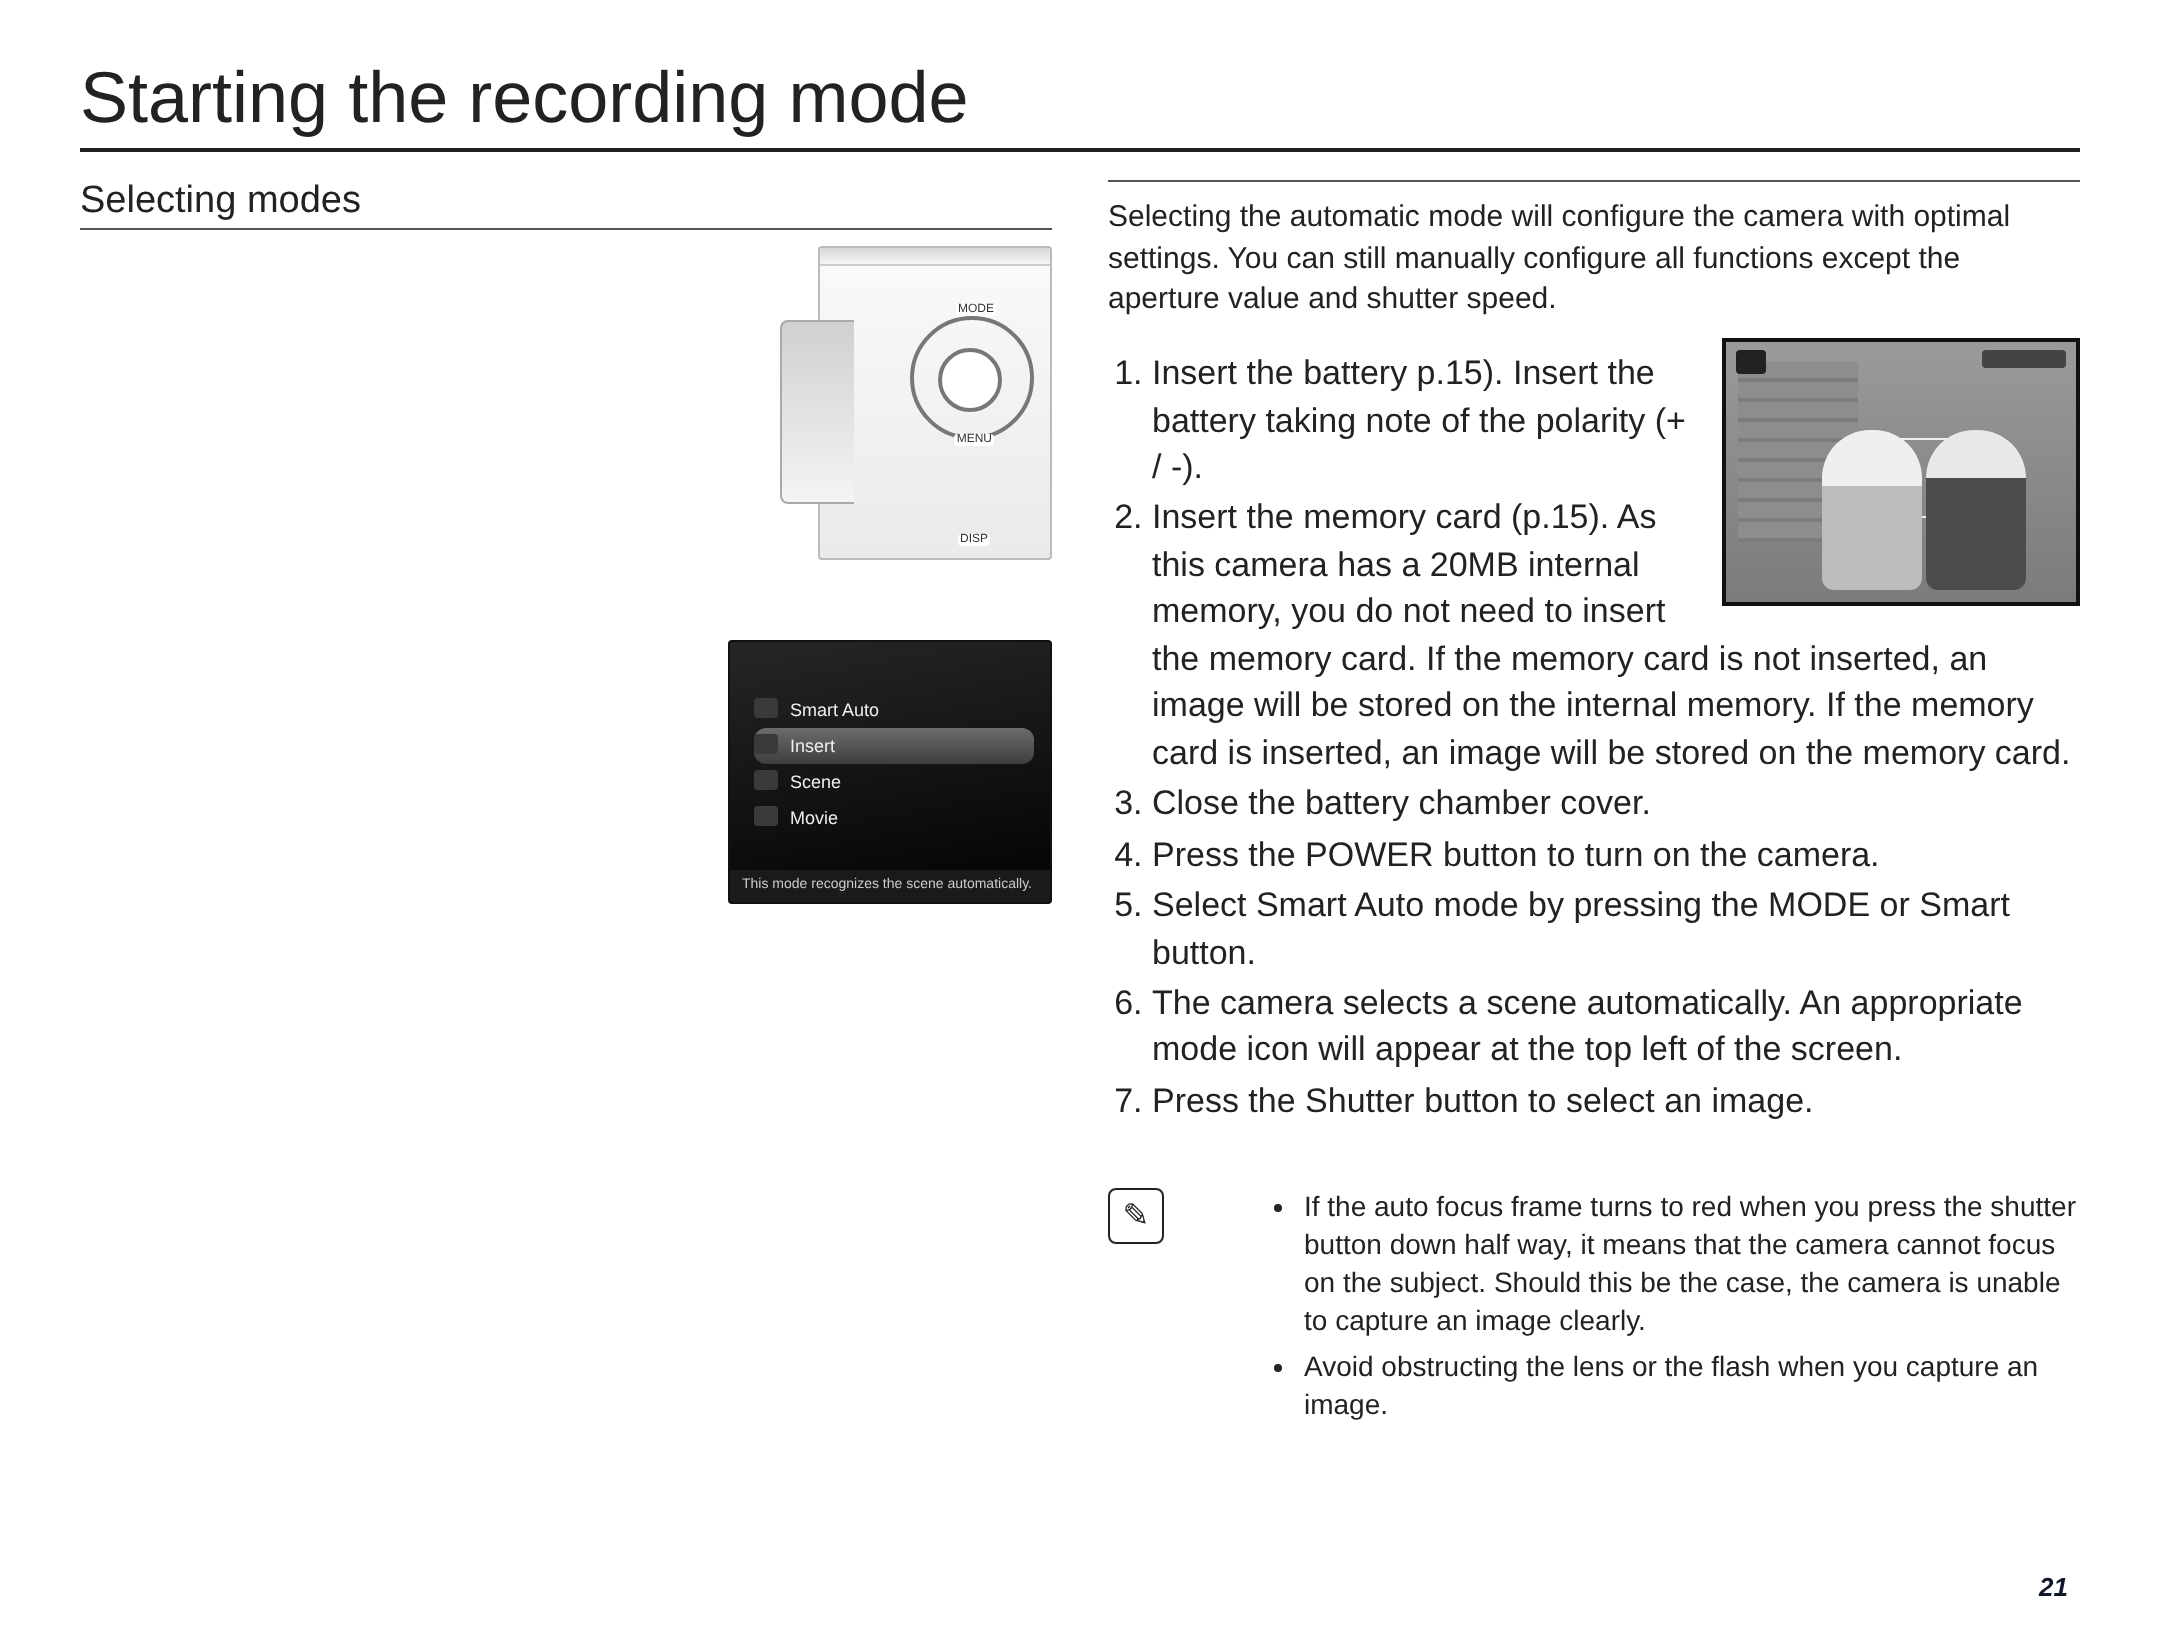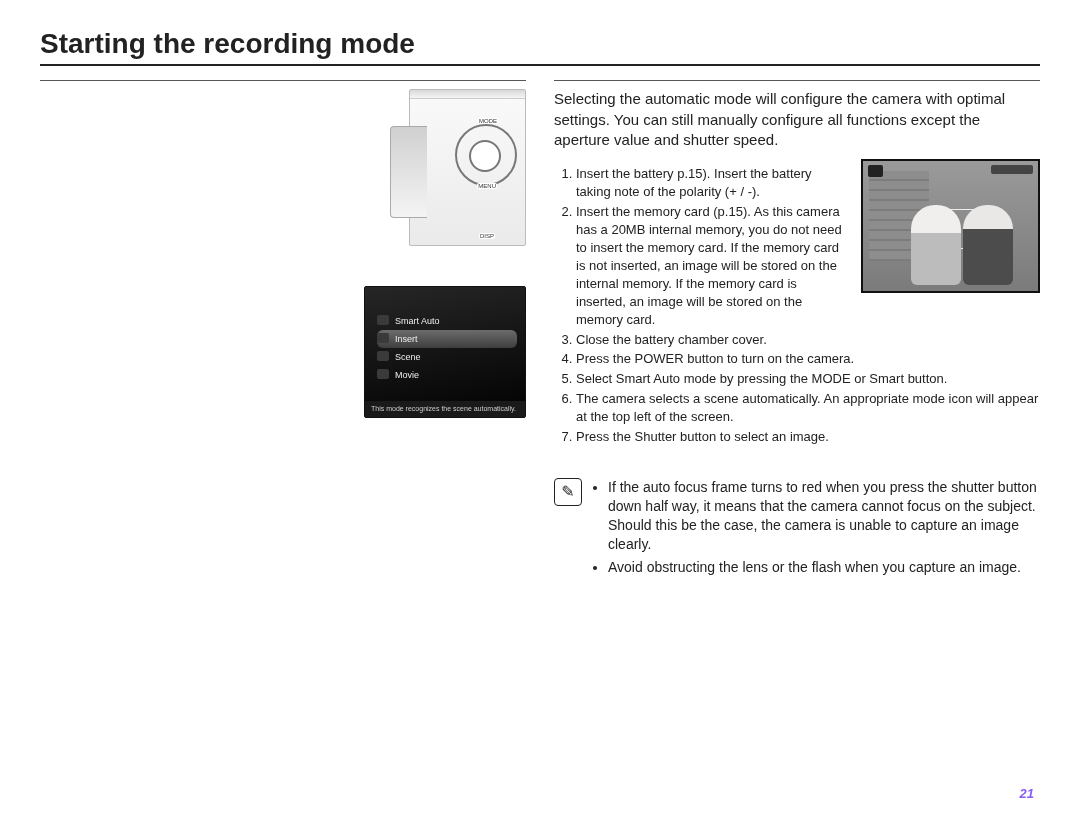--- a/index.html
+++ b/index.html
@@ -1,17 +1,17 @@
 <!DOCTYPE html>
 <html><head>
 <meta charset="utf-8">
 <style>
   html,body{margin:0;padding:0;background:#fff;font-family:Arial,Helvetica,sans-serif;color:#222;}
   .page{width:1080px;height:815px;box-sizing:border-box;padding:28px 40px 0 40px;position:relative;}
-  h1{font-size:28px;font-weight:bold;margin:0 0 4px 0;}
+  h1{font-size:36px;font-weight:normal;margin:0 0 4px 0;}
   .hr-main{border:none;border-top:2px solid #222;margin:0 0 14px 0;}
   .cols{display:flex;gap:28px;}
   .col{flex:1;min-width:0;}
   .sub-title{font-size:19px;font-weight:normal;margin:0 0 2px 0;}
   .hr-sub{border:none;border-top:1px solid #555;margin:0 0 8px 0;}
   .body-text{font-size:15px;line-height:1.38;}
   .float-img{float:right;margin-left:16px;}
   .camera-1{width:115px;height:155px;border:1px solid #bbb;background:linear-gradient(#fafafa,#eaeaea);position:relative;border-radius:2px;}
   .camera-1 .lens{position:absolute;left:-20px;top:36px;width:36px;height:90px;background:linear-gradient(#d0d0d0,#f4f4f4);border:1px solid #aaa;border-right:none;border-radius:4px 0 0 4px;}
   .camera-1 .pad{position:absolute;right:8px;top:34px;width:58px;height:58px;border:2px solid #777;border-radius:50%;}
@@ -32,37 +32,38 @@
   .icon-box{display:inline-block;width:22px;height:18px;background:#222;border-radius:3px;vertical-align:middle;position:relative;}
   .icon-box:after{content:"";position:absolute;left:5px;top:3px;width:12px;height:10px;border:1.5px solid #fff;border-radius:50% 50% 4px 4px;box-sizing:border-box;}
   .photo{width:175px;height:130px;border:2px solid #111;background:linear-gradient(#9a9a9a,#7b7b7b);position:relative;overflow:hidden;}
   .photo:before{content:"";position:absolute;left:62px;top:48px;width:52px;height:38px;border:1px solid rgba(255,255,255,.85);}
   .photo .building{position:absolute;left:6px;top:10px;width:60px;height:90px;background:repeating-linear-gradient(#8d8d8d 0 8px,#7c7c7c 8px 10px);}
   .photo .person{position:absolute;bottom:6px;width:50px;height:80px;border-radius:24px 24px 6px 6px;}
   .photo .p1{left:48px;background:linear-gradient(#f1eeee 0 35%,#bcbcbc 35% 100%);}
   .photo .p2{left:100px;background:linear-gradient(#eae7e7 0 30%,#4c4c4c 30% 100%);}
   .photo .overlay{position:absolute;top:4px;left:5px;width:15px;height:12px;background:#222;border-radius:2px;}
   .photo .overlay-r{position:absolute;top:4px;right:5px;width:42px;height:9px;background:rgba(0,0,0,.55);border-radius:2px;}
-  ol.steps{padding-left:22px;margin:6px 0;font-size:13px;line-height:1.38;}
+  ol.steps{padding-left:22px;margin:6px 0;font-size:17px;line-height:1.38;}
   ol.steps li{margin-bottom:2px;}
   .note-row{display:flex;gap:10px;font-size:14px;line-height:1.35;margin-top:26px;}
   .note-icon{flex:0 0 26px;height:26px;border:1.5px solid #222;border-radius:4px;display:flex;align-items:center;justify-content:center;font-size:16px;}
   .note-body ul{list-style:disc;margin:0;padding-left:16px;}
-  .note-body li{margin-bottom:4px;}
-  .pg-num{position:absolute;bottom:14px;right:46px;font-size:13px;font-style:italic;font-weight:bold;color:#8b5cf6;}
+  .note-body li{margin-bottom:4px;margin-left:44px;}
+  .pg-num{position:absolute;bottom:14px;right:46px;font-size:13px;font-style:italic;font-weight:bold;color:#0f172a;}
 </style>
 </head>
 <body>
 
 <div class="page">
   <h1>Starting the recording mode</h1>
   <hr class="hr-main">
   <div class="cols">
 
     <div class="col">
+      <div class="sub-title">Selecting modes</div>
       <hr class="hr-sub">
 
       <div class="float-img">
         <div class="camera-1">
           <div class="top-bar"></div>
           <div class="lens"></div>
           <div class="pad"></div>
           <div class="pad-center"></div>
           <span class="lbl lbl-mode">MODE</span>
           <span class="lbl lbl-menu">MENU</span>

